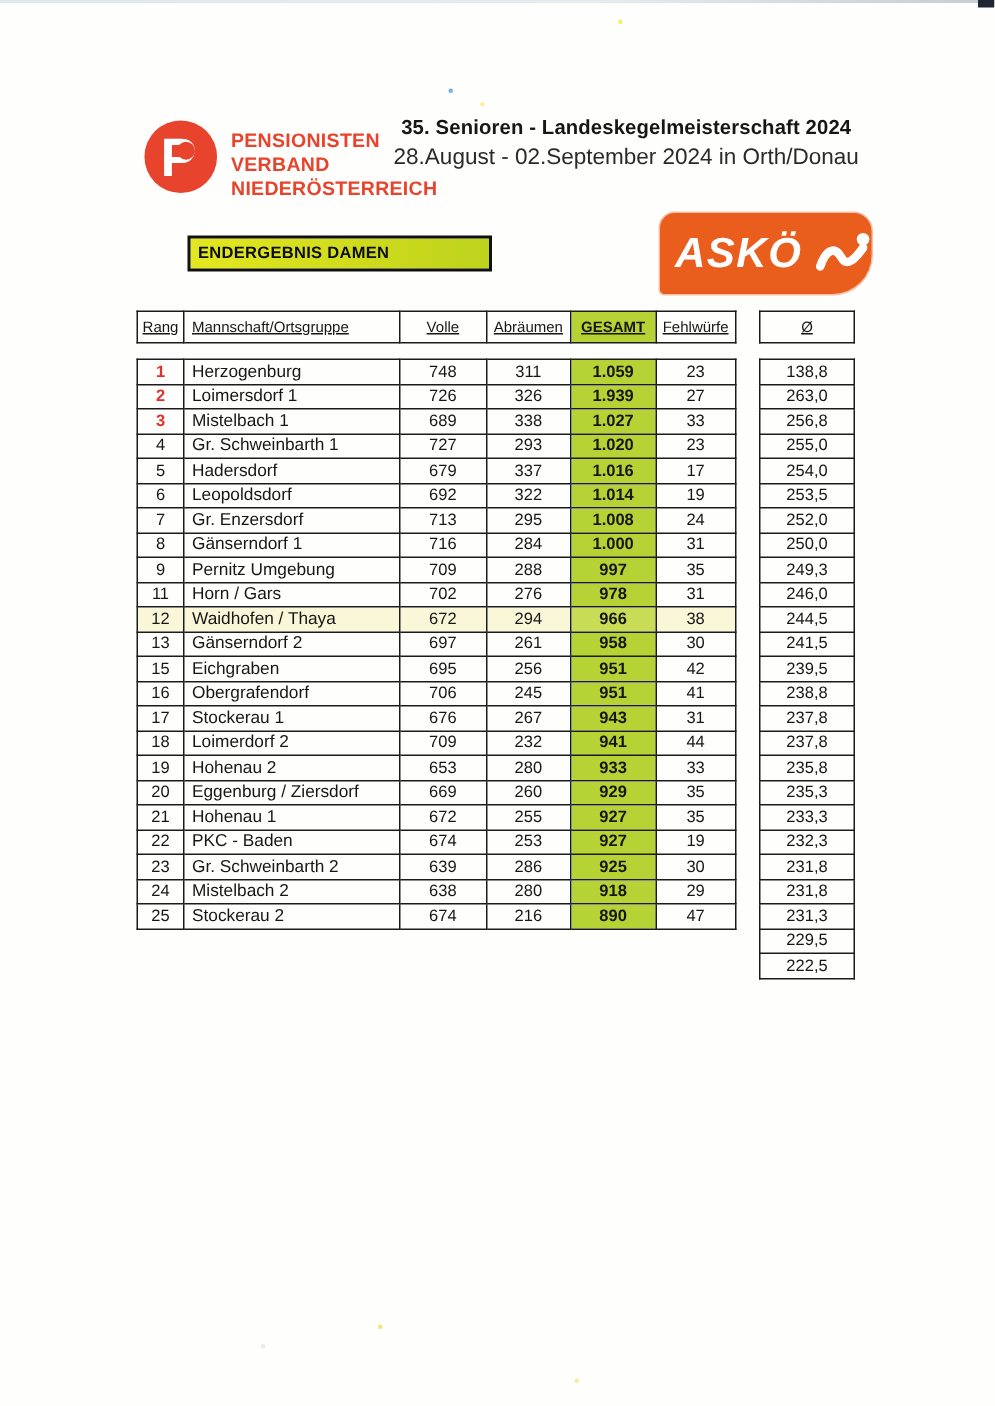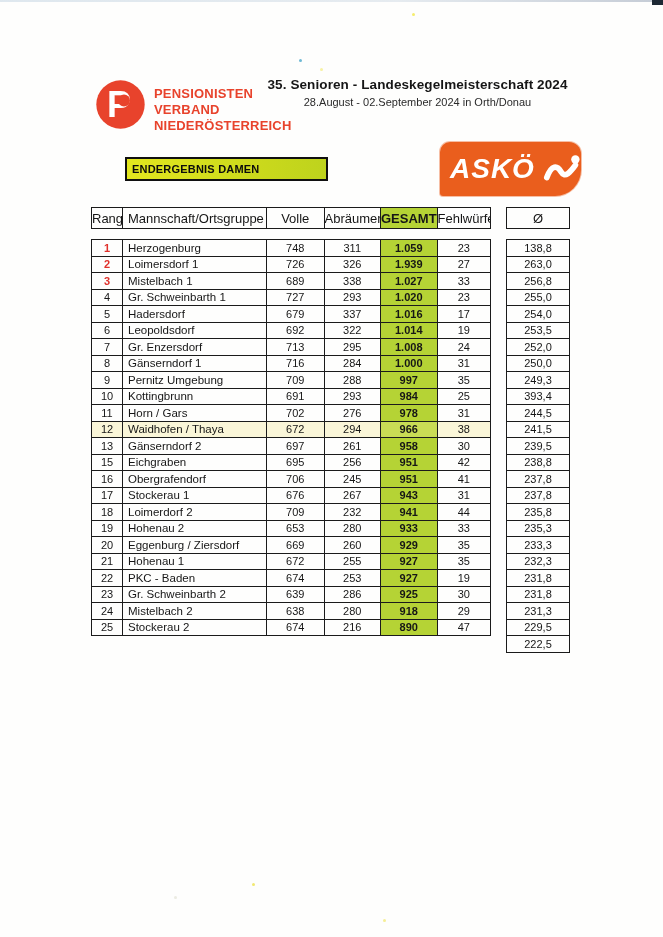--- a/index.html
+++ b/index.html
@@ -20,21 +20,21 @@
   .speck{position:absolute;width:3px;height:3px;border-radius:50%;opacity:.8;}
 
   
   .org{position:absolute;left:96px;top:80px;display:flex;align-items:flex-start;}
   .org-disc{width:49px;height:49px;position:relative;flex:0 0 auto;}
   .org-text{margin-left:9px;margin-top:6px;font-weight:bold;font-size:13px;line-height:16px;color:#e8432c;letter-spacing:.2px;}
 
   
   .title-block{position:absolute;left:255px;top:77px;width:325px;text-align:center;}
   .doc-title{font-size:13.5px;font-weight:bold;letter-spacing:.1px;}
-  .doc-subtitle{font-size:11px;margin-top:4px;color:#2a2a2a;}
+  .doc-subtitle{font-size:15px;margin-top:4px;color:#2a2a2a;}
 
   
   .banner{position:absolute;left:125px;top:157px;width:194px;height:20px;
     background:linear-gradient(90deg,#e3e71f,#c9d81c 70%,#bed31d);
     border:2px solid #101010;
     font-size:11px;font-weight:bold;color:#0c0c0c;
     display:flex;align-items:center;padding-left:5px;letter-spacing:.2px;}
 
   
   .asko{position:absolute;left:400px;top:142px;width:141px;height:54px;
@@ -43,21 +43,21 @@
   .asko-text{color:#ffffff;font-size:28px;font-weight:bold;font-style:italic;
     letter-spacing:1px;margin-left:10px;line-height:1;}
   .asko-runner{margin-left:8px;}
 
   
   table{border-collapse:collapse;table-layout:fixed;position:absolute;background:transparent;}
   td,th{border:1.5px solid #1b1b1b;overflow:hidden;white-space:nowrap;
     font-size:11px;font-weight:normal;text-align:center;padding:0;background:#fefefd;}
   .tbl-head-main{left:91px;top:207px;width:400px;}
   .tbl-head-avg{left:506px;top:207px;width:64px;}
-  .tbl-head-main th,.tbl-head-avg th{height:20px;font-size:13px;}
+  .tbl-head-main th,.tbl-head-avg th{height:20px;font-size:10px;text-decoration:underline;}
   .th-fehl{font-size:10.5px;}
   .th-gesamt{background:#c6da1b !important;font-weight:bold;}
 
   .tbl-main{left:91px;top:239px;width:400px;}
   .tbl-avg{left:506px;top:239px;width:64px;}
   .tbl-main td,.tbl-avg td{height:15.5px;}
   .c-rang{width:30px;}
   .c-team{width:138px;text-align:left;padding-left:5px;font-size:11.5px;}
   .c-volle{width:56.5px;}
   .c-abr{width:55.5px;}
@@ -200,28 +200,20 @@
     </tr>
         <tr>
       <td class="c-rang">9</td>
       <td class="c-team">Pernitz Umgebung</td>
       <td class="c-volle">709</td>
       <td class="c-abr">288</td>
       <td class="c-gesamt">997</td>
       <td class="c-fehl">35</td>
     </tr>
         <tr>
-      <td class="c-rang">10</td>
-      <td class="c-team">Kottingbrunn</td>
-      <td class="c-volle">691</td>
-      <td class="c-abr">293</td>
-      <td class="c-gesamt">984</td>
-      <td class="c-fehl">25</td>
-    </tr>
-        <tr>
       <td class="c-rang">11</td>
       <td class="c-team">Horn / Gars</td>
       <td class="c-volle">702</td>
       <td class="c-abr">276</td>
       <td class="c-gesamt">978</td>
       <td class="c-fehl">31</td>
     </tr>
         <tr class="row-hl">
       <td class="c-rang">12</td>
       <td class="c-team">Waidhofen / Thaya</td>
@@ -351,21 +343,21 @@
         <tr>
       <td>252,0</td>
     </tr>
         <tr>
       <td>250,0</td>
     </tr>
         <tr>
       <td>249,3</td>
     </tr>
         <tr>
-      <td>393,4</td>
+      <td>246,0</td>
     </tr>
         <tr>
       <td>244,5</td>
     </tr>
         <tr>
       <td>241,5</td>
     </tr>
         <tr>
       <td>239,5</td>
     </tr>

